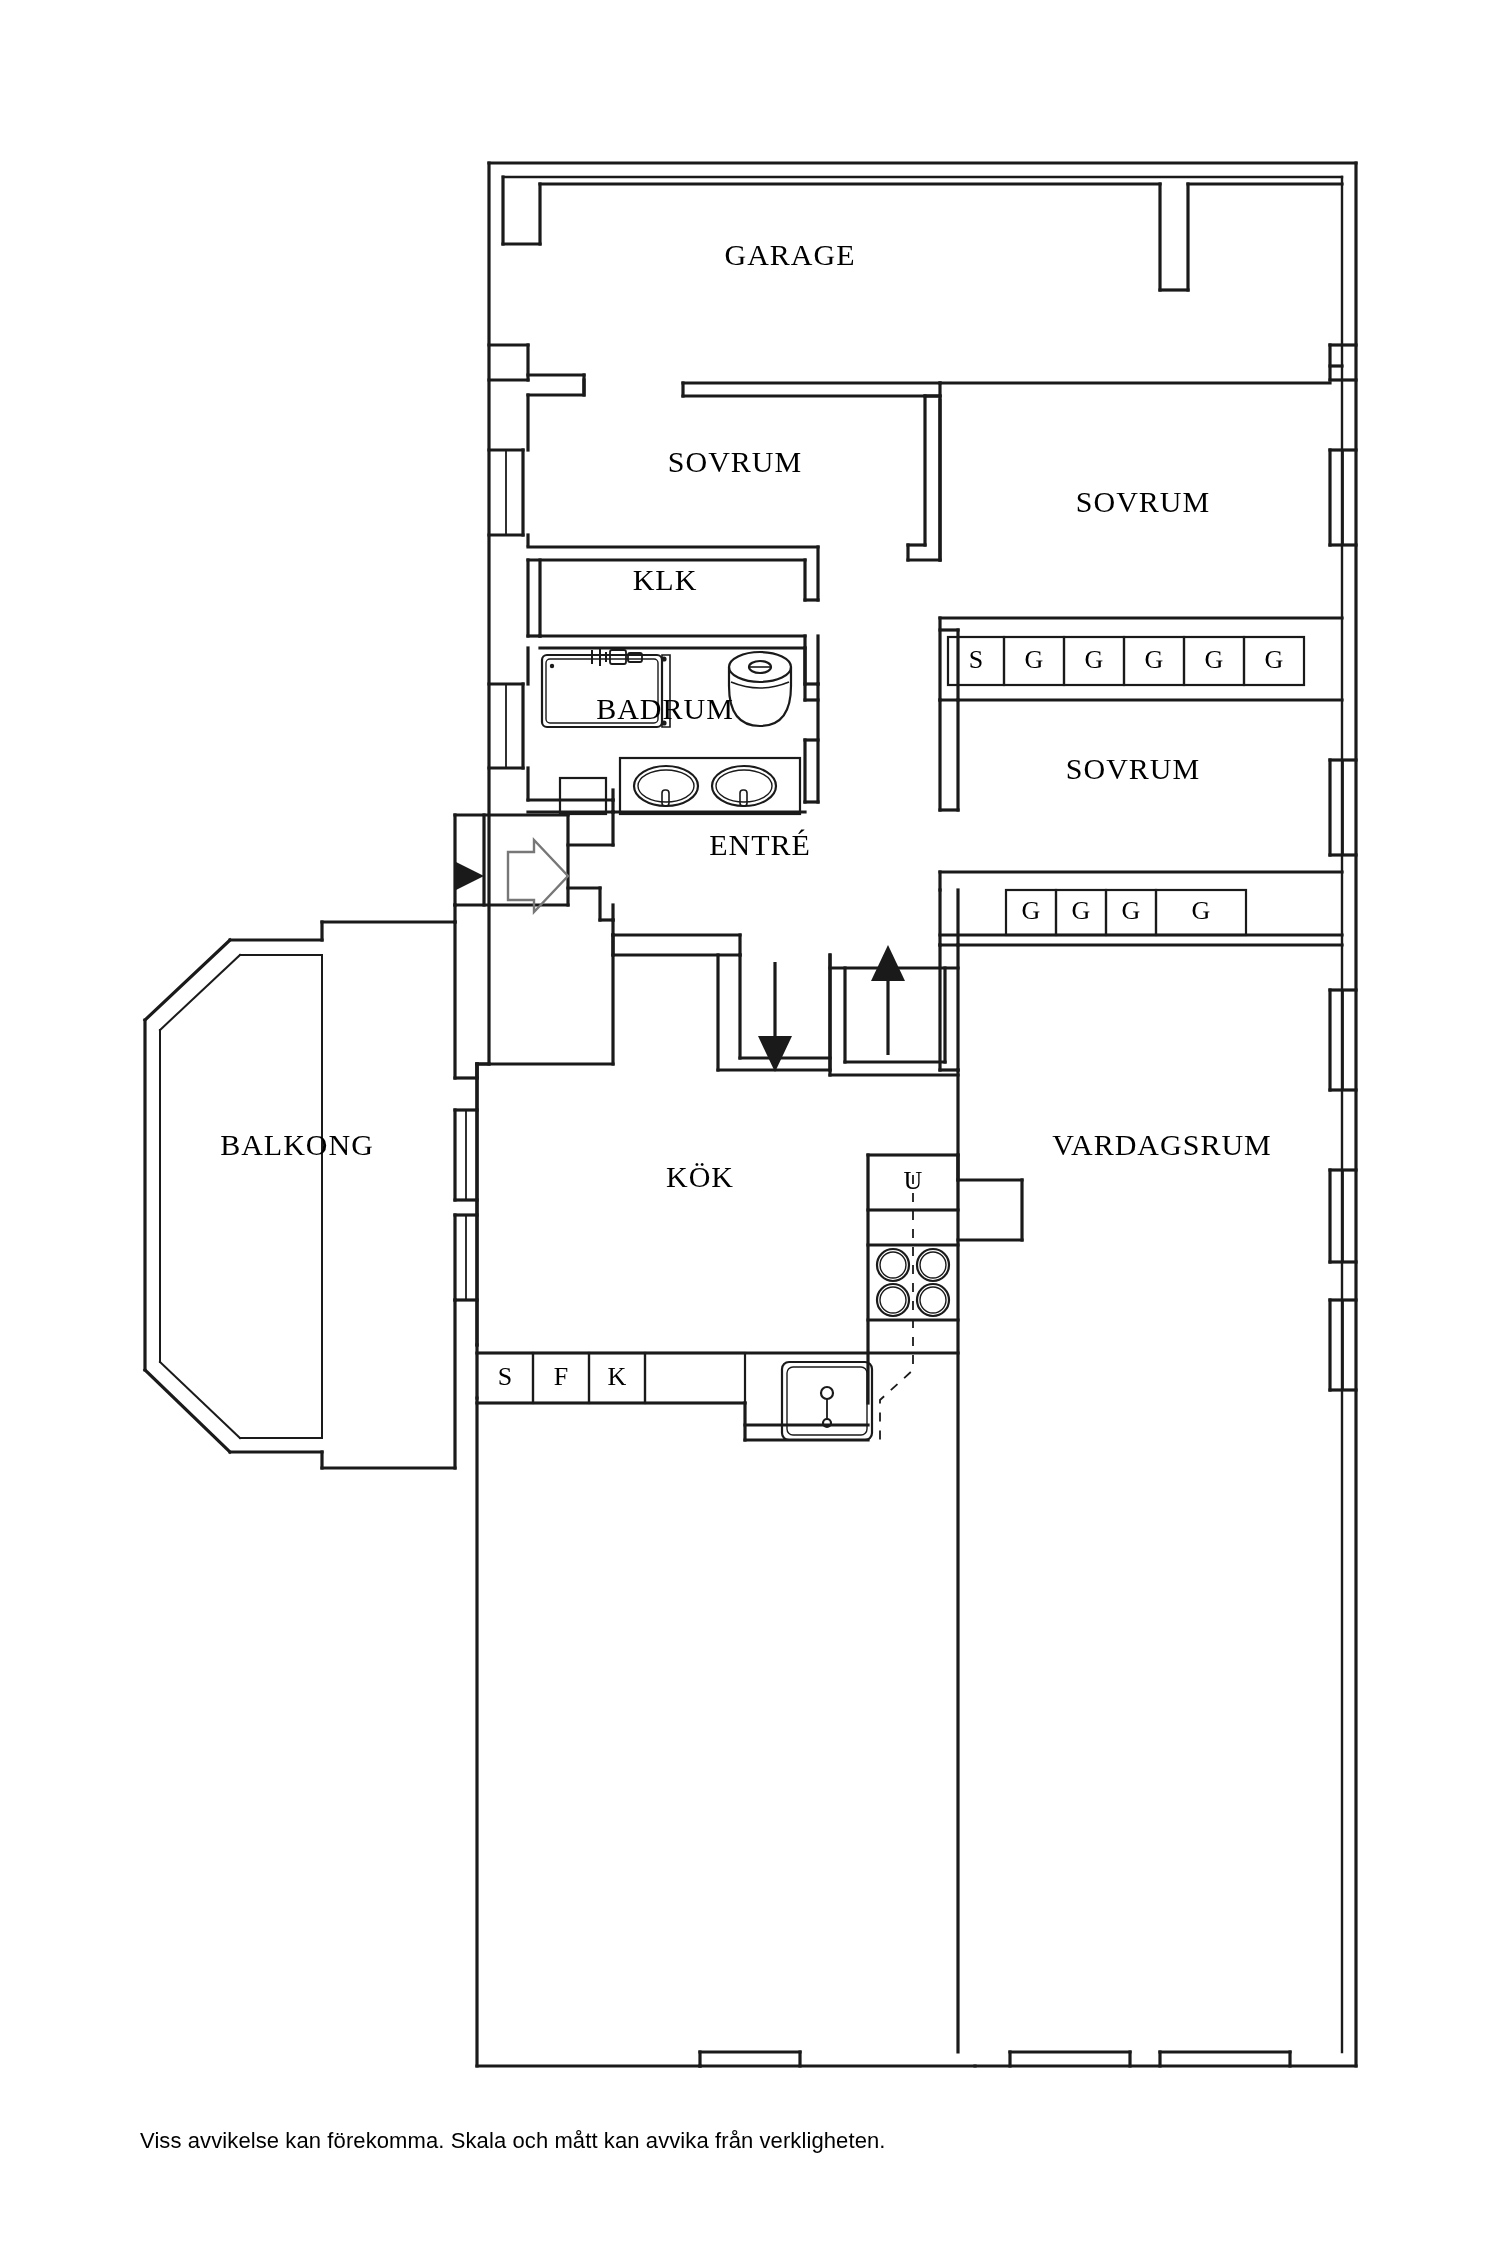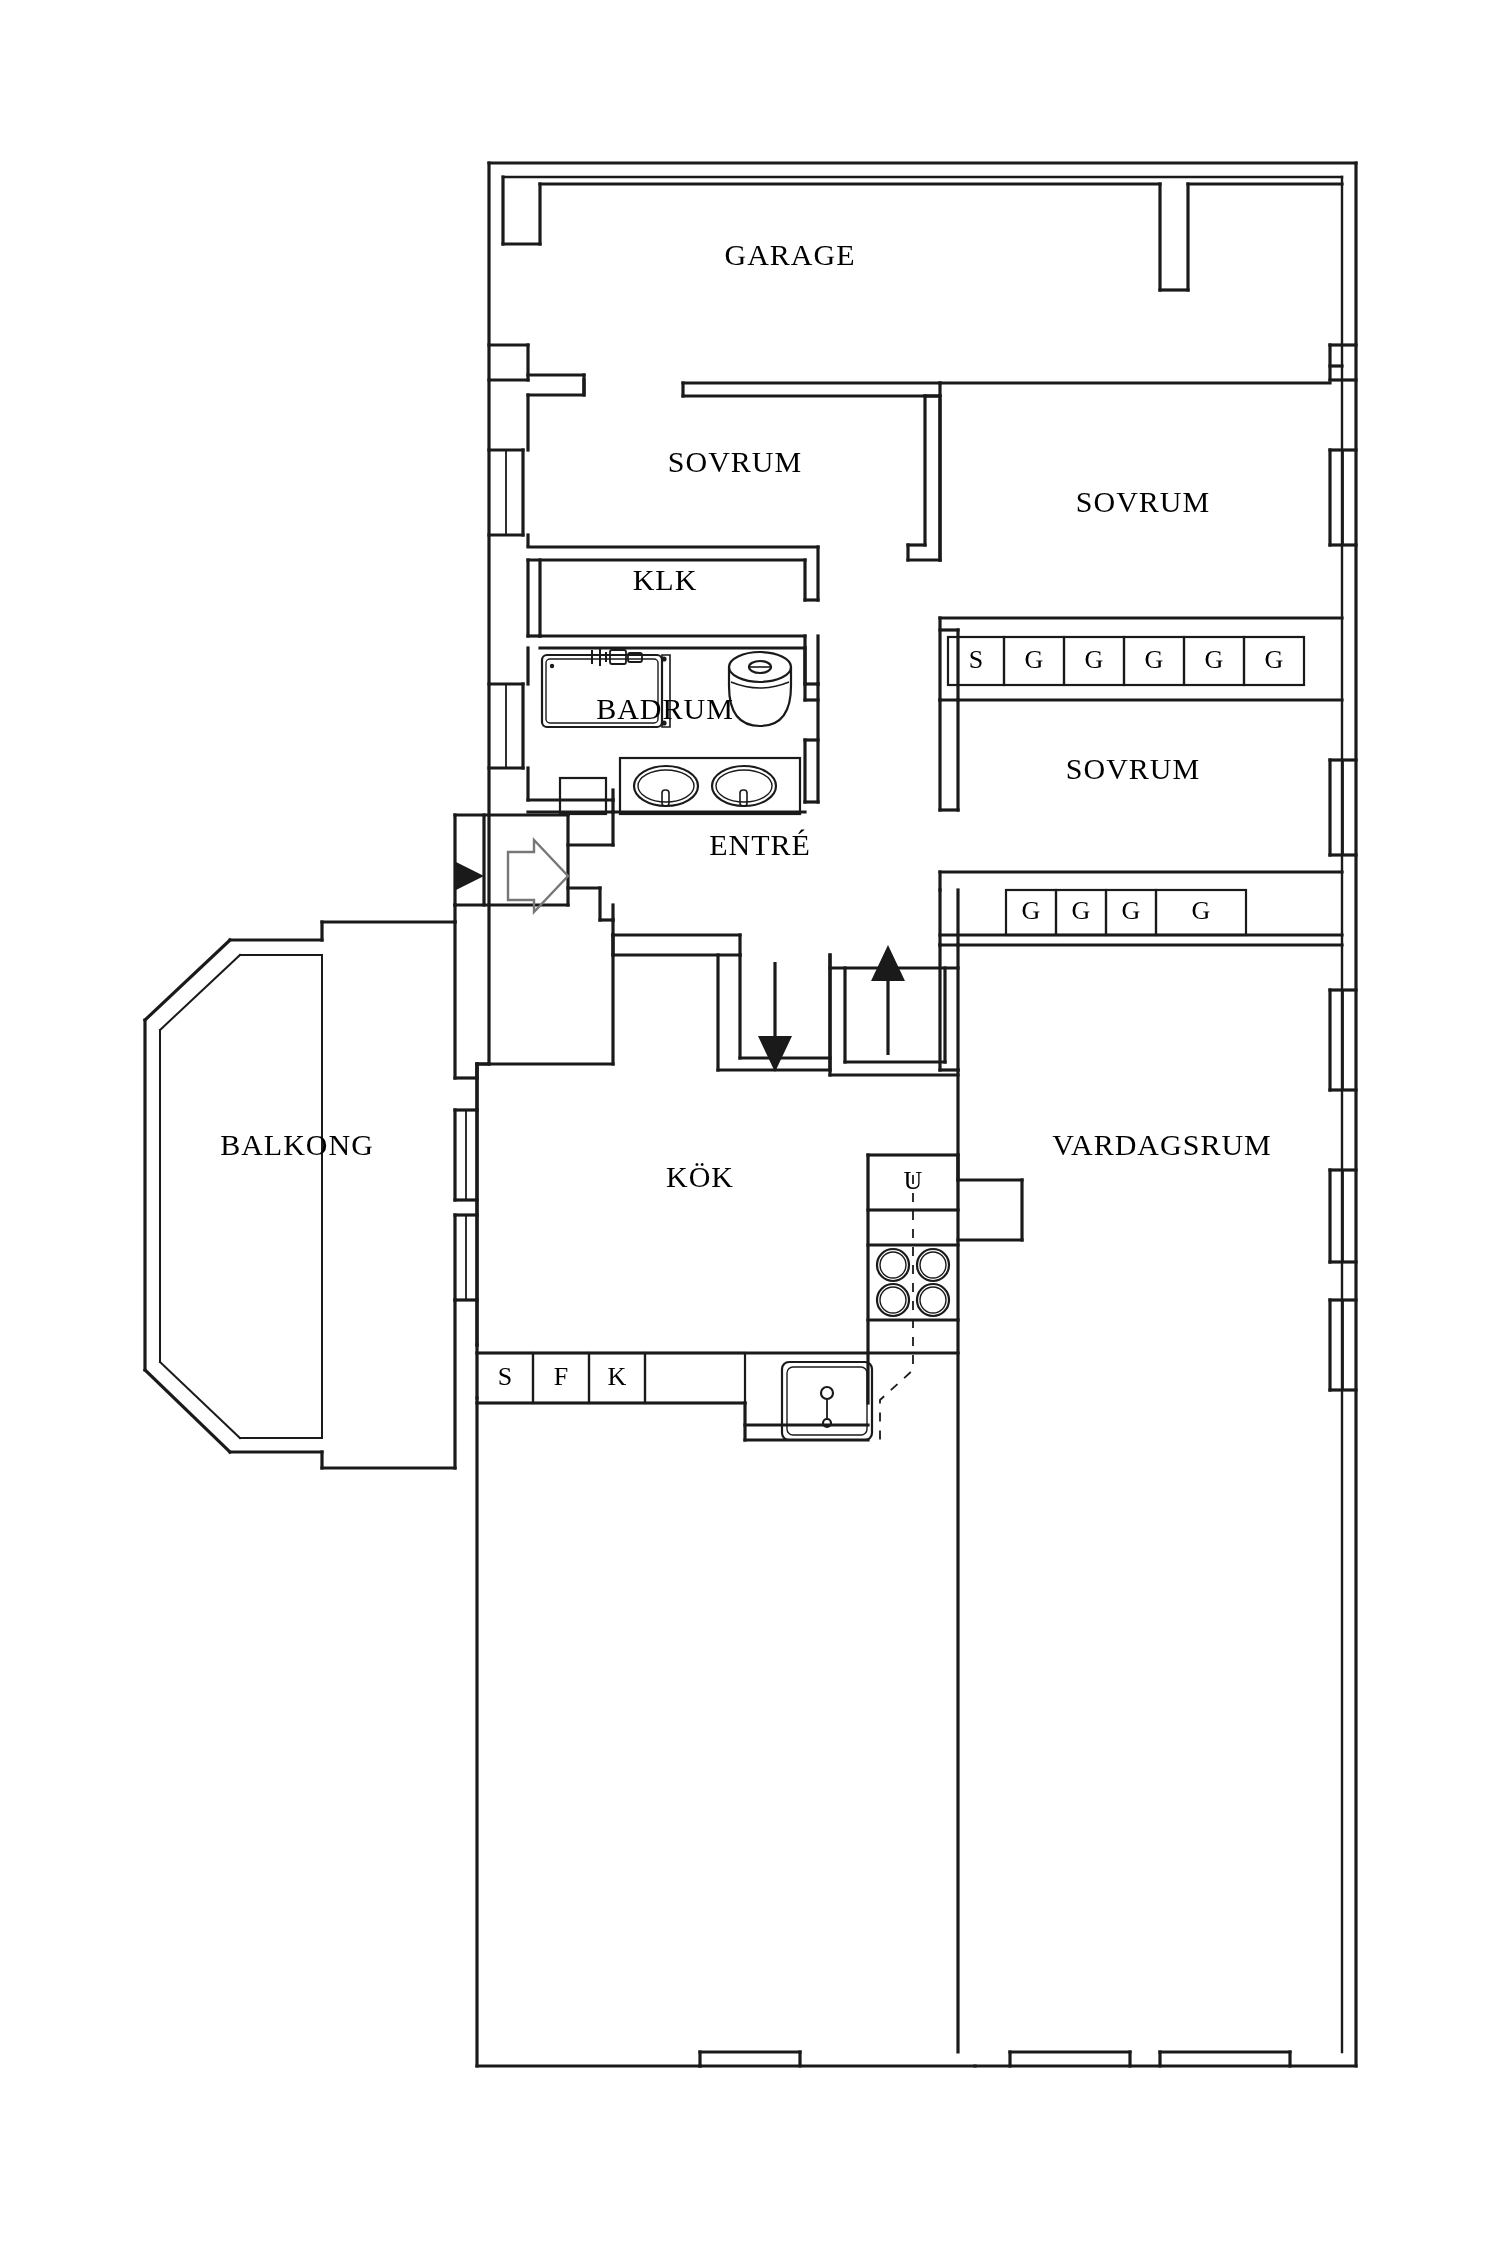--- a/index.html
+++ b/index.html
@@ -385,14 +385,15 @@
   <g id="kitchen-cabinet-labels">
     <text class="cell-label" x="505" y="1379">S</text>
     <text class="cell-label" x="561" y="1379">F</text>
     <text class="cell-label" x="617" y="1379">K</text>
   </g>
 
   <text class="cell-label" x="913" y="1183">U</text>
 
 </svg>
 
+<div class="caption">Viss avvikelse kan förekomma. Skala och mått kan avvika från verkligheten.</div>
 
 </div>
 
 </body></html>

